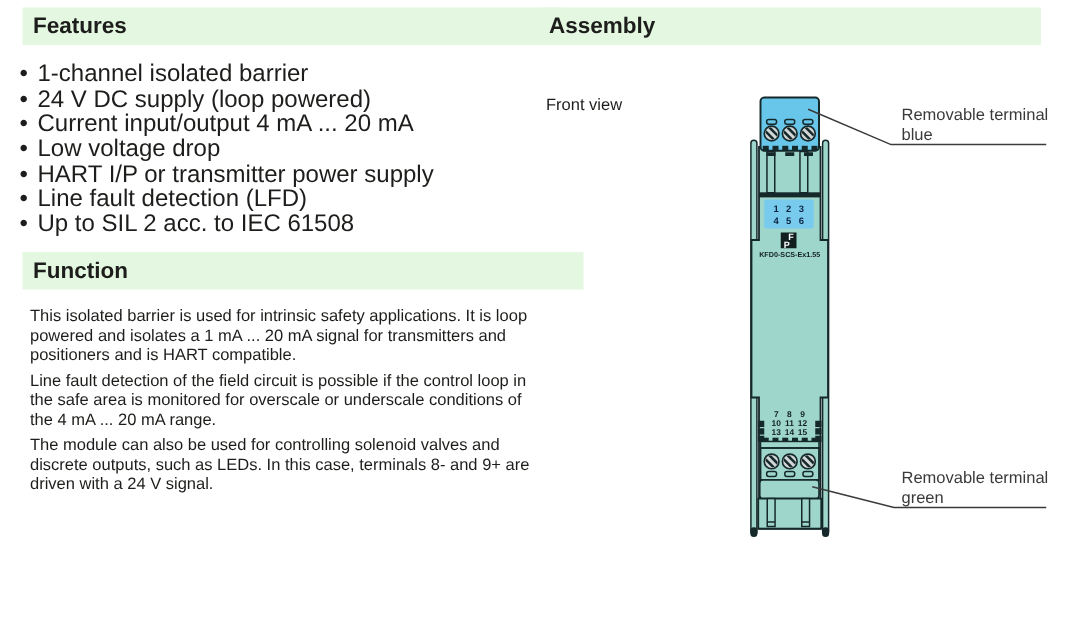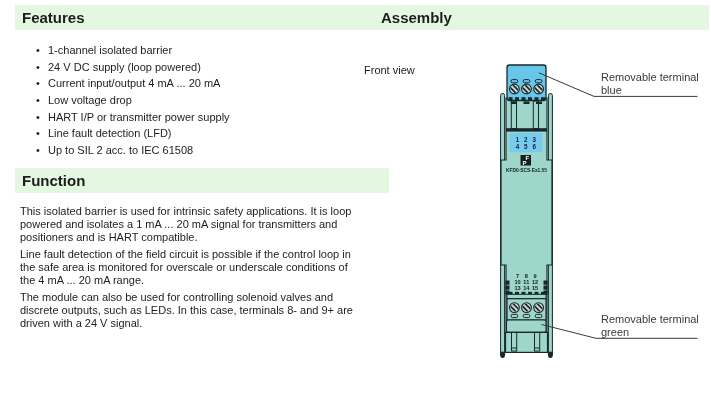--- a/index.html
+++ b/index.html
@@ -1,30 +1,30 @@
 <!DOCTYPE html>
 <html><head>
 <meta charset="utf-8">
 <style>
 html,body{margin:0;padding:0}
 body{width:711px;height:418px;background:#fff;font-family:"Liberation Sans",sans-serif;position:relative;overflow:hidden;color:#1d1d1b}
 .band{position:absolute;top:5px;height:25px;background:#e3f7e1;font-weight:bold;font-size:15px;line-height:25px;padding-left:7px;box-sizing:border-box}
-.bullets{position:absolute;left:36px;top:42px;font-size:11px}
+.bullets{position:absolute;left:13px;top:42px;font-size:16px}
 .bullets div{line-height:16.65px;padding-left:12px;position:relative}
 .bullets div:before{content:"\2022";position:absolute;left:0}
 .para{position:absolute;left:20px;width:334px;font-size:11px;line-height:13.1px}
 .para p{margin:0 0 3.8px 0}
 .callout{position:absolute;left:601px;font-size:11px;line-height:12.7px;color:#3a3a3a}
 </style>
 </head>
 <body>
 
 <div class="band" style="left:15px;width:360px">Features</div>
 
-<div class="band" style="left:374px;width:335px">Assembly</div>
+<div class="band" style="left:359px;width:335px">Assembly</div>
 
 <div class="bullets">
 <div>1-channel isolated barrier</div>
 <div>24 V DC supply (loop powered)</div>
 <div>Current input/output 4 mA ... 20 mA</div>
 <div>Low voltage drop</div>
 <div>HART I/P or transmitter power supply</div>
 <div>Line fault detection (LFD)</div>
 <div>Up to SIL 2 acc. to IEC 61508</div>
 </div>

